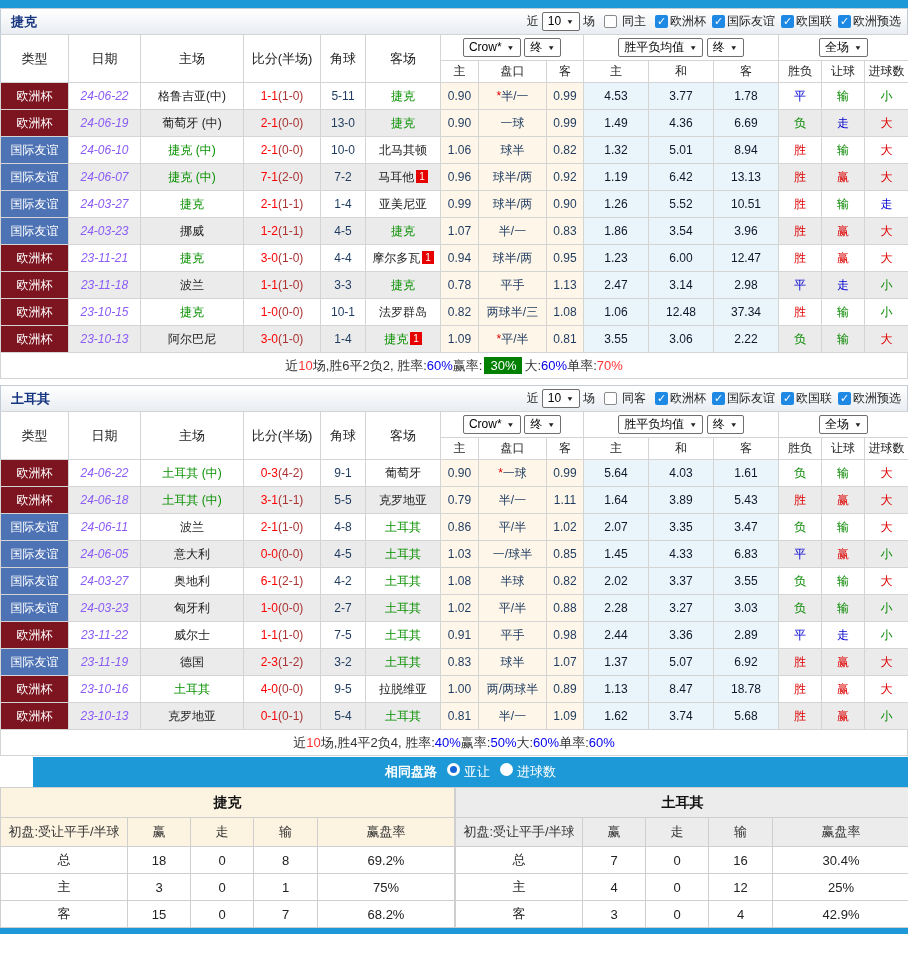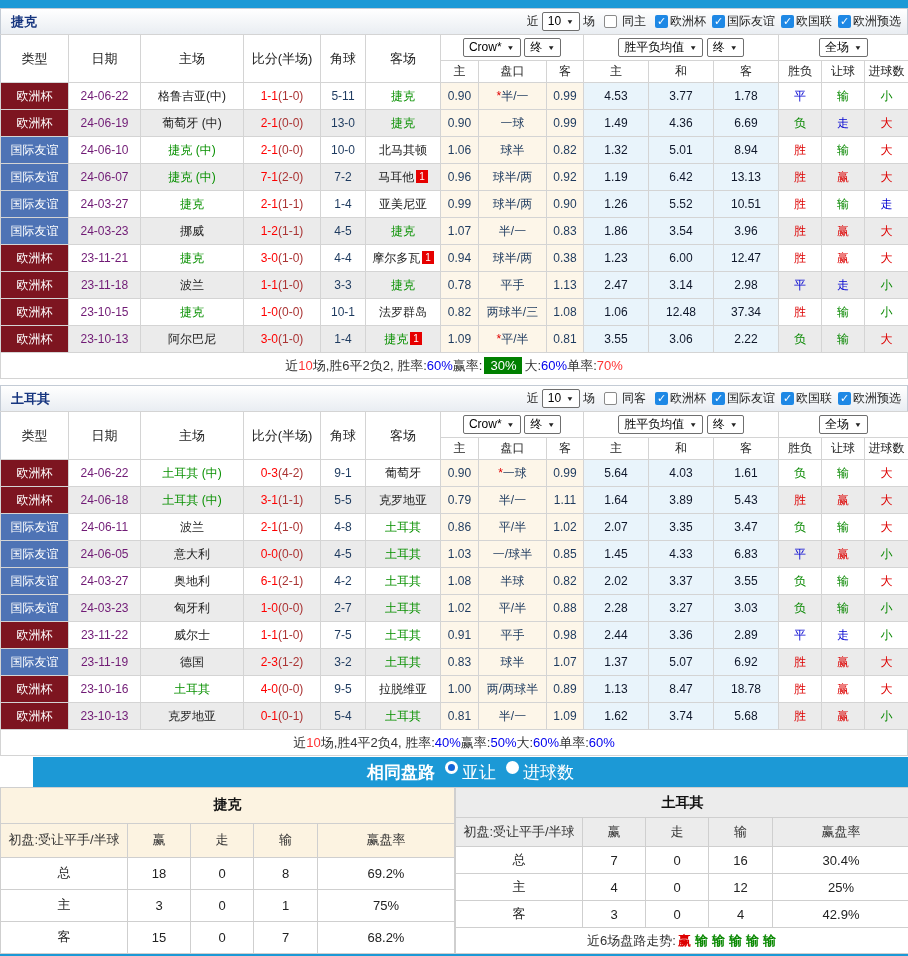--- a/index.html
+++ b/index.html
@@ -39,21 +39,21 @@
   }
   table.match th { font-weight:normal; background:#fff; color:#222; font-size:13px; }
   table.match thead tr.ctrl th { height:26px; }
   table.match thead tr.lbl th { height:22px; font-size:12px; }
   table.match th.side { font-size:13px; border-left:1px solid #c3cbd5; }
   table.match td { height:27px; font-size:12px; }
   tr.alt td { background:#ebebeb; }
   td.type { color:#fff; font-size:12px; }
   td.t-euro { background:#7d1520 !important; }
   td.t-friendly { background:#4e73b5 !important; }
-  td.date { color:#701a75; }
+  td.date { color:#8b5cf6;font-style:italic; }
   td.teamc { font-size:13px; color:#222; }
   .self { color:#089000; }
   td.score { color:#ff0000; }
   td.score .ht { color:#aa3333; }
   td.corner { color:#1d3a5f; }
   td.odd { background:#fdf6e9 !important; color:#1d3a5f; }
   td.odd .star { color:#e00000; }
   td.avg { background:#e9f4fb !important; color:#0f172a; }
   td.res { font-size:13px; }
   .c-r { color:#dd0000; } .c-g { color:#088800; } .c-b { color:#0000d0; }
@@ -66,21 +66,21 @@
     border:1px solid #d4d4d4; border-top:none; background:#fff; font-size:13px;
   }
   .summary .k { color:#333; } .summary .r { color:#ff3333; } .summary .b { color:#0000ee; }
   .summary .badge {
     background:#008000; color:#fff; padding:1px 6px; margin:0 2px; font-size:13px;
   }
   .section2 { margin-top:6px; }
 
   .midbar {
     margin-top:1px; height:30px; background:#1c99d6; color:#fff;
-    display:flex; align-items:center; justify-content:center; gap:10px; font-size:17px;margin-left:33px;
+    display:flex; align-items:center; justify-content:center; gap:10px; font-size:13px;margin-left:33px;
   }
   .midbar .t { font-weight:bold; }
   .radio { display:inline-block; width:13px; height:13px; border-radius:50%; background:#fff;
     position:relative; vertical-align:-2px; margin-right:4px; cursor:pointer; }
   .radio.sel-on::after {
     content:""; position:absolute; left:3px; top:3px; width:7px; height:7px;
     border-radius:50%; background:#1565d8;
   }
   .ropt { display:flex; }
 
@@ -286,21 +286,21 @@
           </tr>
           <tr>
             <td class="type t-euro">欧洲杯</td>
             <td class="date">23-11-21</td>
             <td class="teamc"><span class="self">捷克</span></td>
             <td class="score"><span class="ft">3-0</span><span class="ht">(1-0)</span></td>
             <td class="corner">4-4</td>
             <td class="teamc"><span>摩尔多瓦</span><span class="badge1">1</span></td>
             <td class="odd">0.94</td>
             <td class="odd">球半/两</td>
-            <td class="odd">0.38</td>
+            <td class="odd">0.95</td>
             <td class="avg">1.23</td>
             <td class="avg">6.00</td>
             <td class="avg">12.47</td>
             <td class="res c-r">胜</td>
             <td class="res c-r">赢</td>
             <td class="res c-r">大</td>
           </tr>
           <tr class="alt">
             <td class="type t-euro">欧洲杯</td>
             <td class="date">23-11-18</td>
@@ -725,20 +725,17 @@
           <td>12</td>
           <td>25%</td>
         </tr>
         <tr class="datar">
           <td>客</td>
           <td>3</td>
           <td>0</td>
           <td>4</td>
           <td>42.9%</td>
         </tr>
-        <tr class="trendr">
-          <td colspan="5"><span>近6场盘路走势:</span><span class="trend-ch c-r">赢</span><span class="trend-ch c-g">输</span><span class="trend-ch c-g">输</span><span class="trend-ch c-g">输</span><span class="trend-ch c-g">输</span><span class="trend-ch c-g">输</span></td>
-        </tr>
       </tbody>
   </table>
 </div>
 
 <div class="bottombar"></div>
 
 </body></html>

